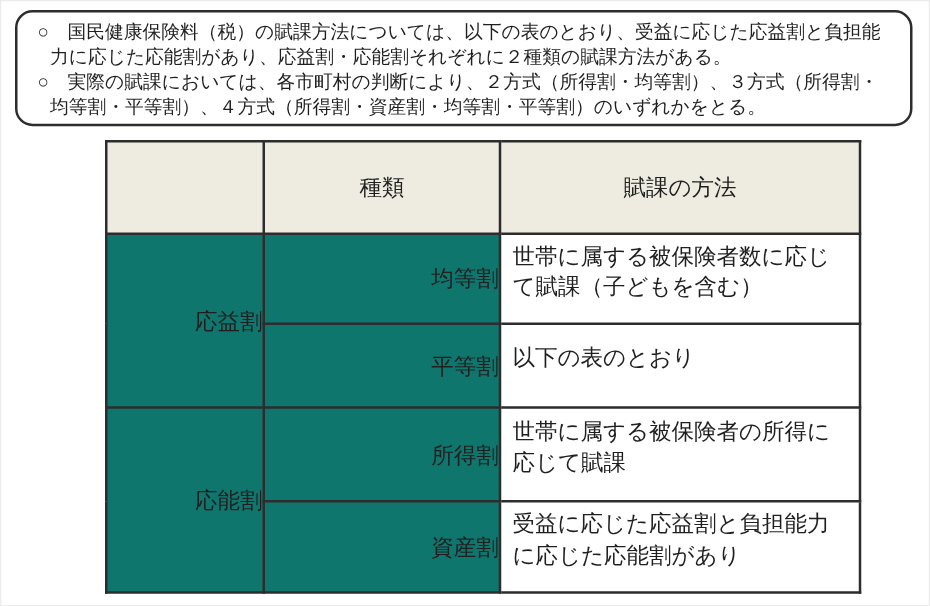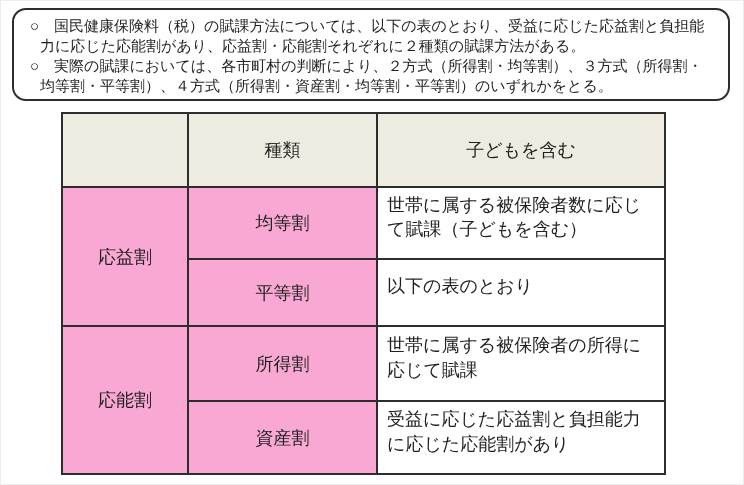--- a/index.html
+++ b/index.html
@@ -26,21 +26,21 @@
   .note-box p {
     font-size: 15px;
     line-height: 20px;
     text-indent: -10px;
     padding-left: 14px;
   }
 
   
   .table-wrap {
     position: absolute;
-    left: 61px; top: 112px;
+    left: 84px; top: 112px;
   }
   table.levy {
     border-collapse: collapse;
     table-layout: fixed;
     width: 603px;
   }
   table.levy th, table.levy td {
     border: 2px solid #2d2d2d;
     font-size: 18px;
     font-weight: normal;
@@ -54,22 +54,22 @@
 
   .col-group { width: 126px; }
   .col-type  { width: 189px; }
   .col-method{ width: 288px; }
 
   th.hdr {
     background: #eeece1;
     text-align: center;
   }
   td.type-cell, th.group-cell {
-    text-align: center;
-    background: #f9a8d4;
+    text-align: right;
+    background: #0f766e;
   }
   td.method-cell {
     text-align: left;
     padding: 4px 8px 16px 9px;
     line-height: 1.35;
     background: #ffffff;
   }
 </style>
 </head>
 <body>
@@ -83,21 +83,21 @@
   <table class="levy">
     <colgroup>
       <col class="col-group">
       <col class="col-type">
       <col class="col-method">
     </colgroup>
     <tbody>
       <tr class="hdr-row">
         <th class="hdr"></th>
         <th class="hdr">種類</th>
-        <th class="hdr">子どもを含む</th>
+        <th class="hdr">賦課の方法</th>
       </tr>
       <tr class="row-kinto">
         <th class="group-cell" rowspan="2">応益割</th>
         <td class="type-cell">均等割</td>
         <td class="method-cell">世帯に属する被保険者数に応じて賦課（子どもを含む）</td>
       </tr>
       <tr class="row-byodo">
         <td class="type-cell">平等割</td>
         <td class="method-cell">以下の表のとおり</td>
       </tr>

